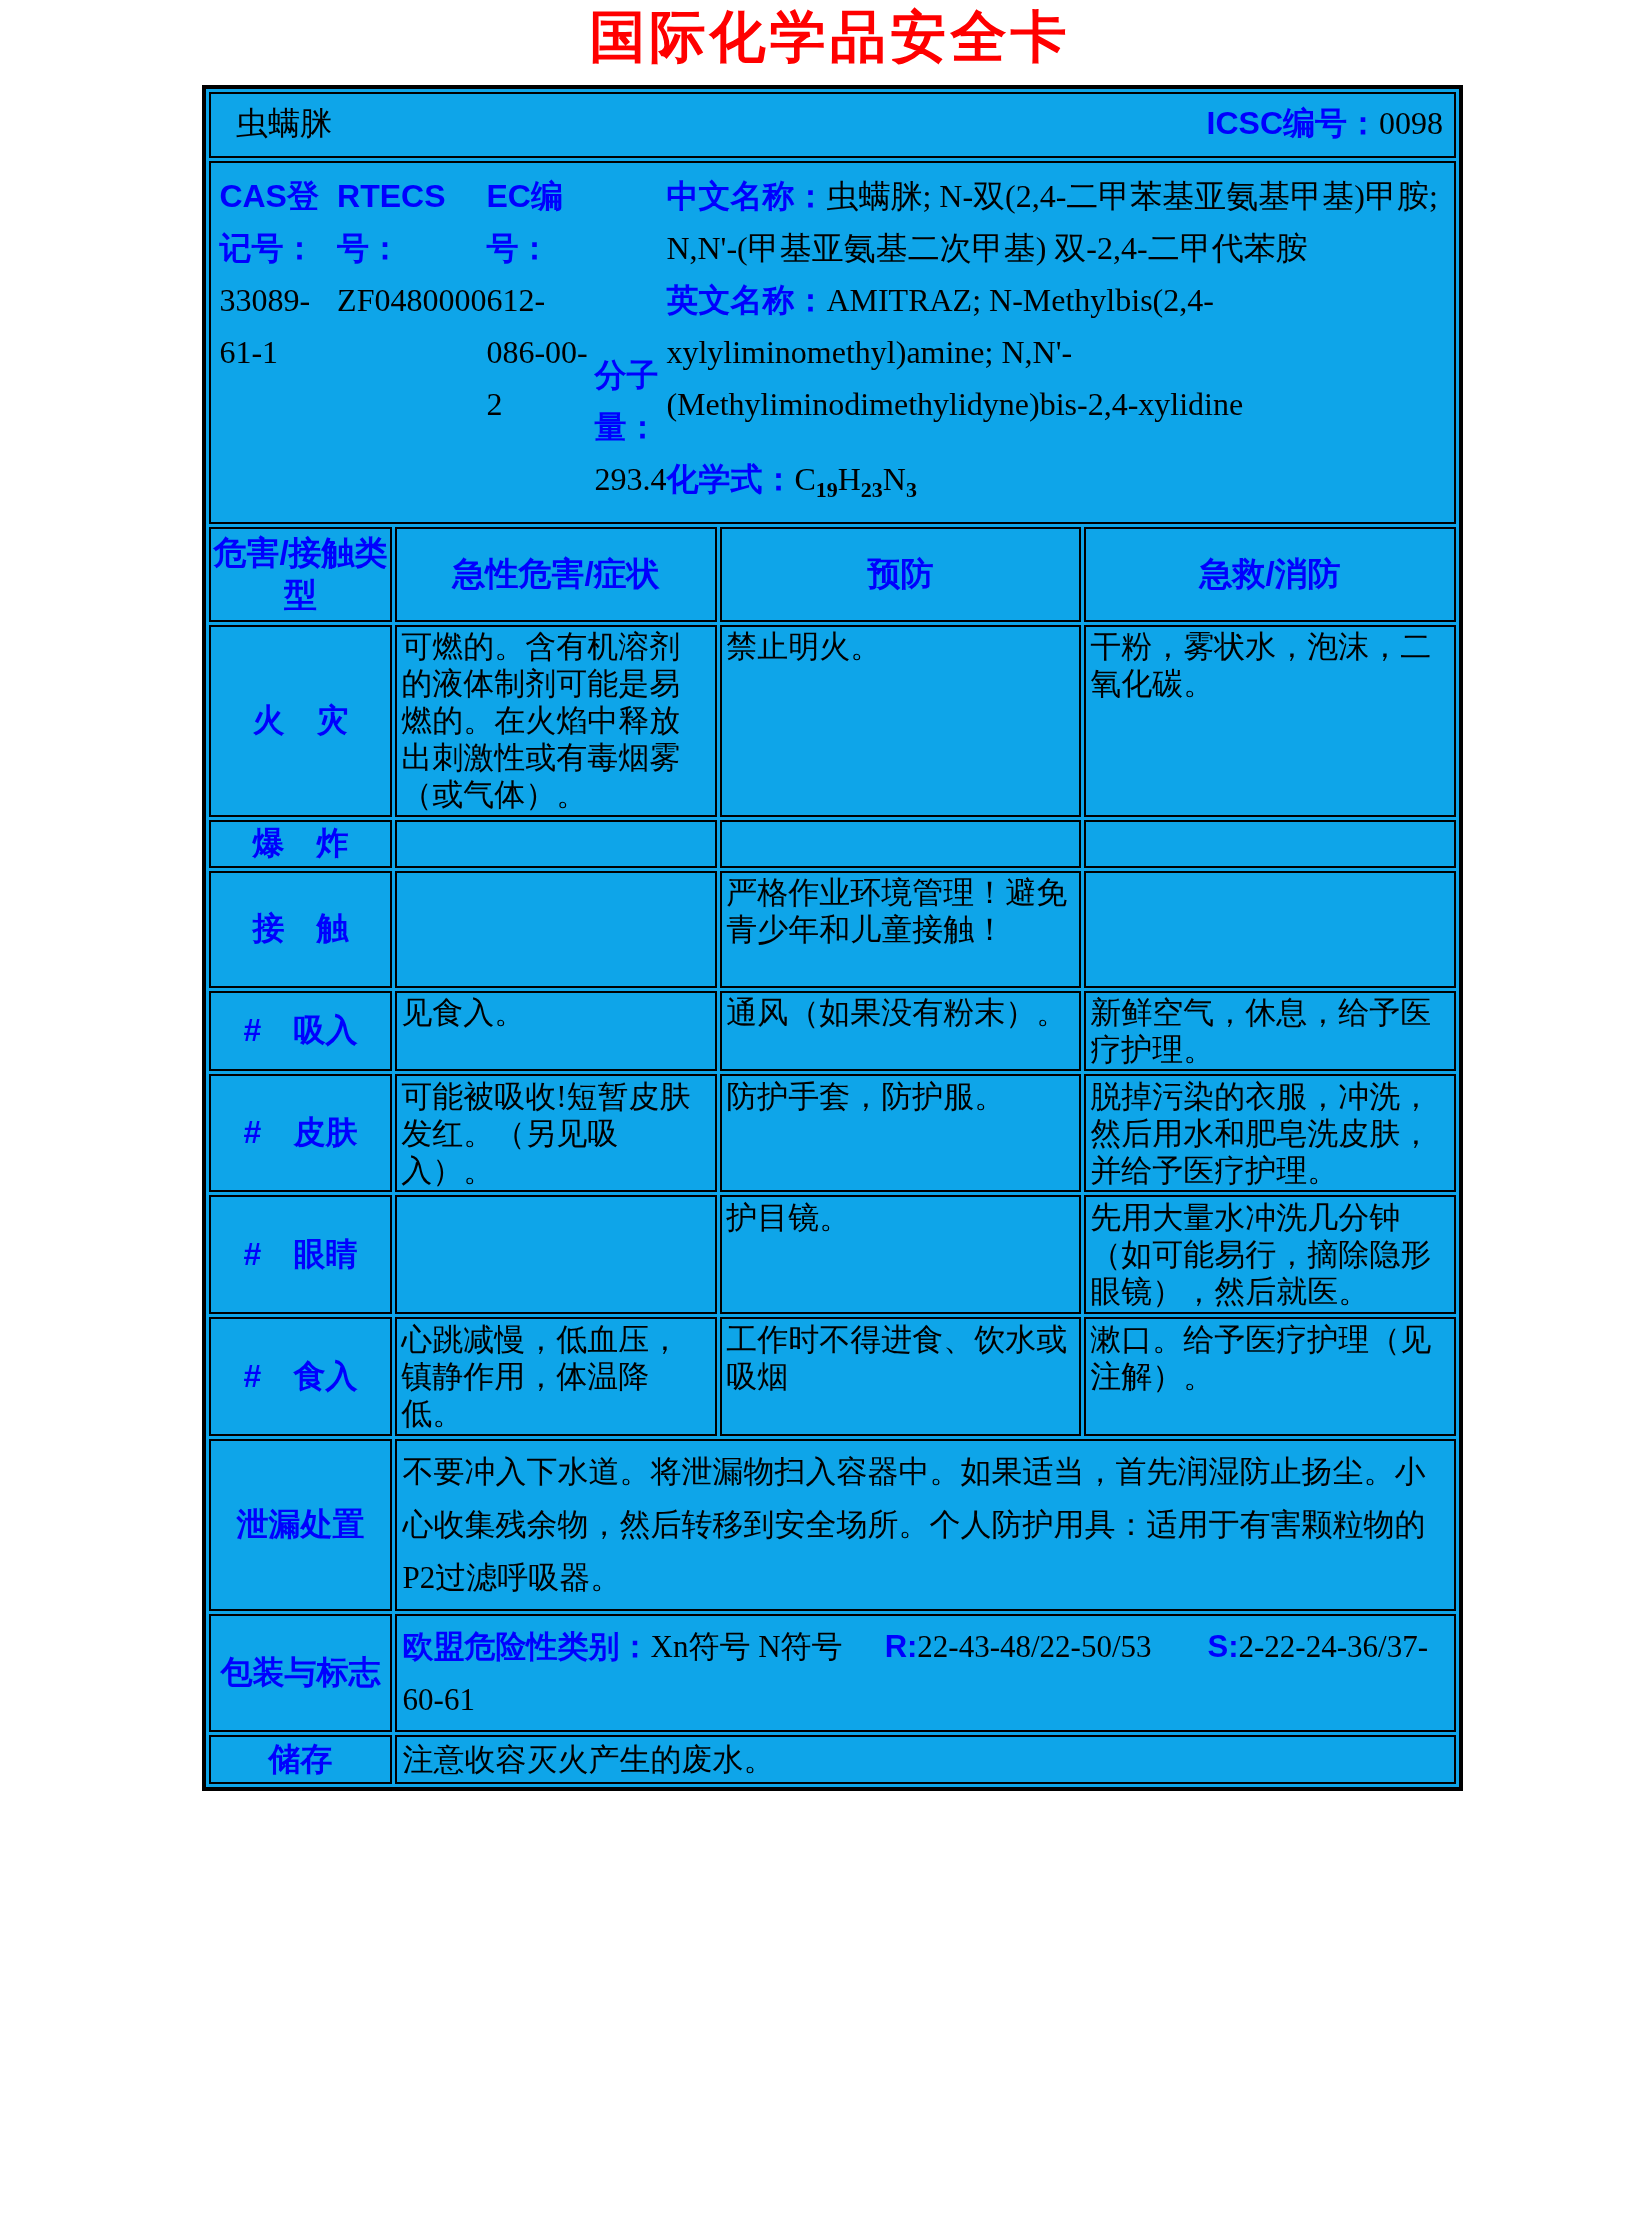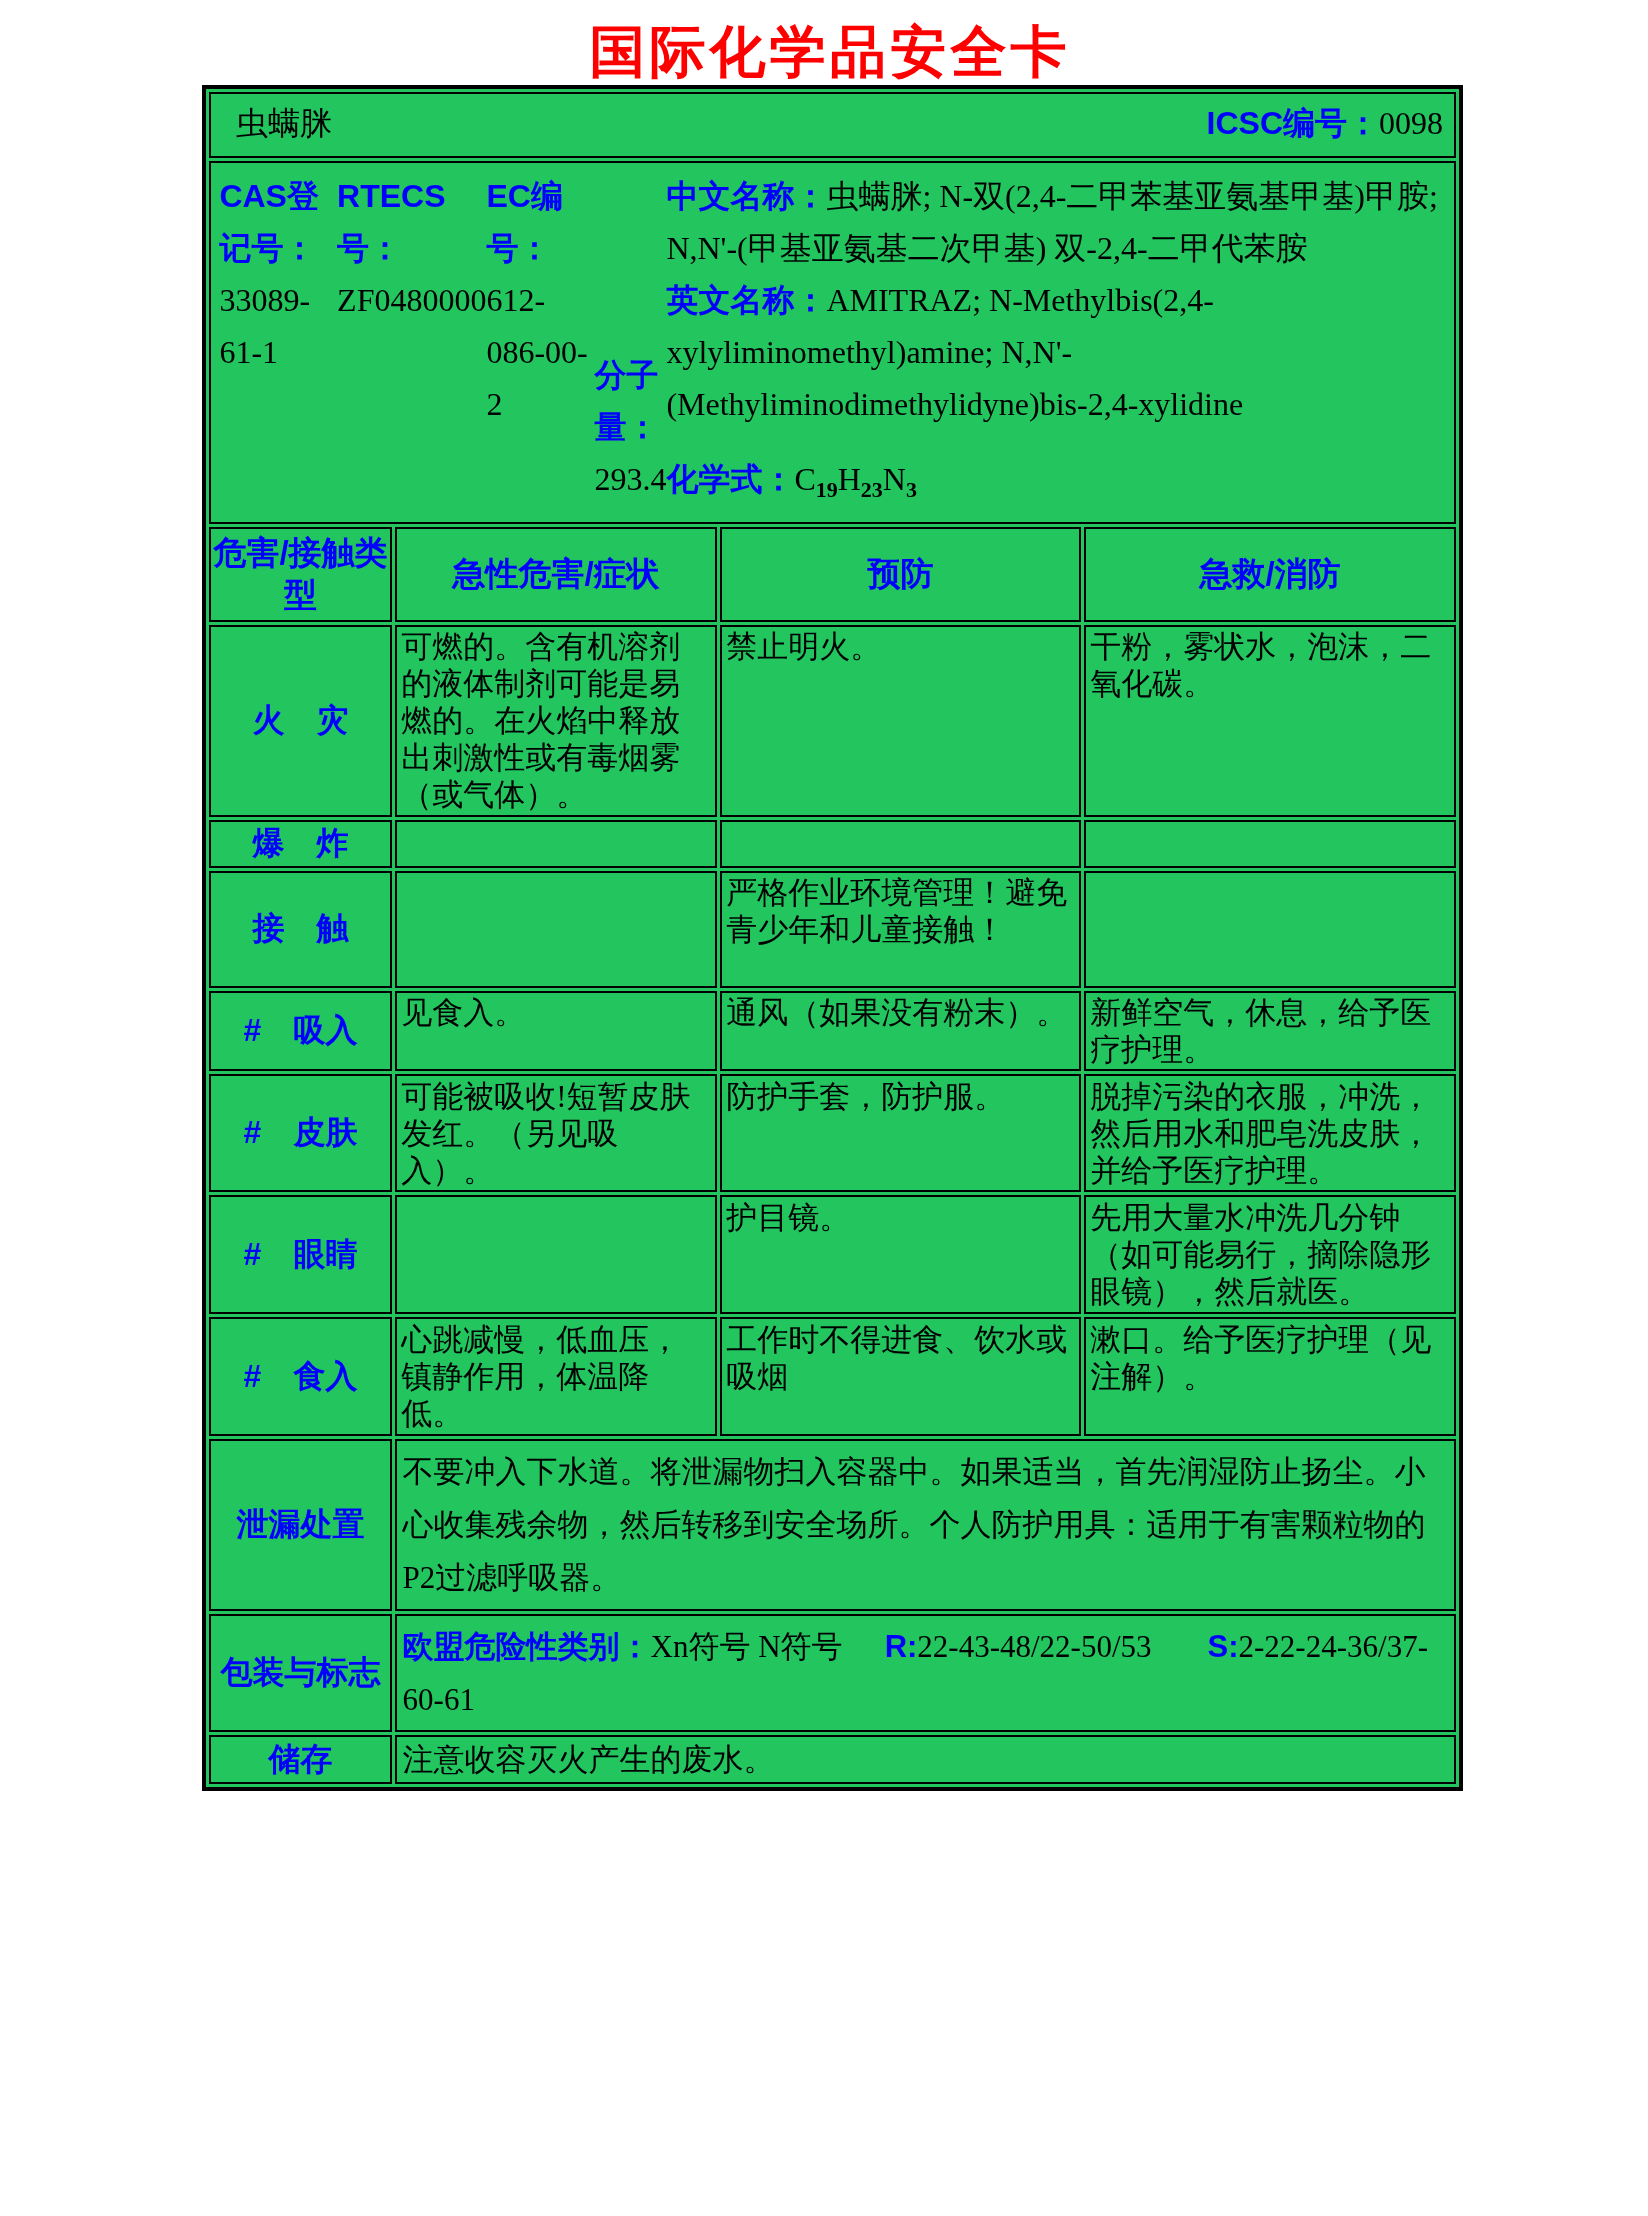--- a/index.html
+++ b/index.html
@@ -5,36 +5,36 @@
   * { margin: 0; padding: 0; box-sizing: border-box; }
   html, body { background: #ffffff; }
   body {
     width: 1648px; height: 2216px;
     font-family: "Liberation Serif", "DejaVu Serif", serif;
     color: #000;
     position: relative;
   }
   .card-wrap { margin-left: 202px; width: 1256px; }
   .page-title {
-    padding-top: 15px;
+    padding-top: 0;
     height: 82px;
     text-align: center;
     color: #ff0000;
     font-family: "Liberation Sans", "DejaVu Sans", sans-serif;
     font-weight: bold;
     font-size: 56px;
     letter-spacing: 4.2px;
   }
   table.card {
     width: 1256px;
     border: 4.2px solid #000;
     border-collapse: separate;
     border-spacing: 3.5px;
     table-layout: fixed;
-    background: #22c55e;
+    background: #0ea5e9;
     margin-top: 2.8px;
   }
   td { border: 2.1px solid #000; overflow: hidden; vertical-align: top; }
   
   .blab {
     color: #0000ff;
     font-weight: bold;
     font-family: "Liberation Sans", "DejaVu Sans", sans-serif;
   }
   

